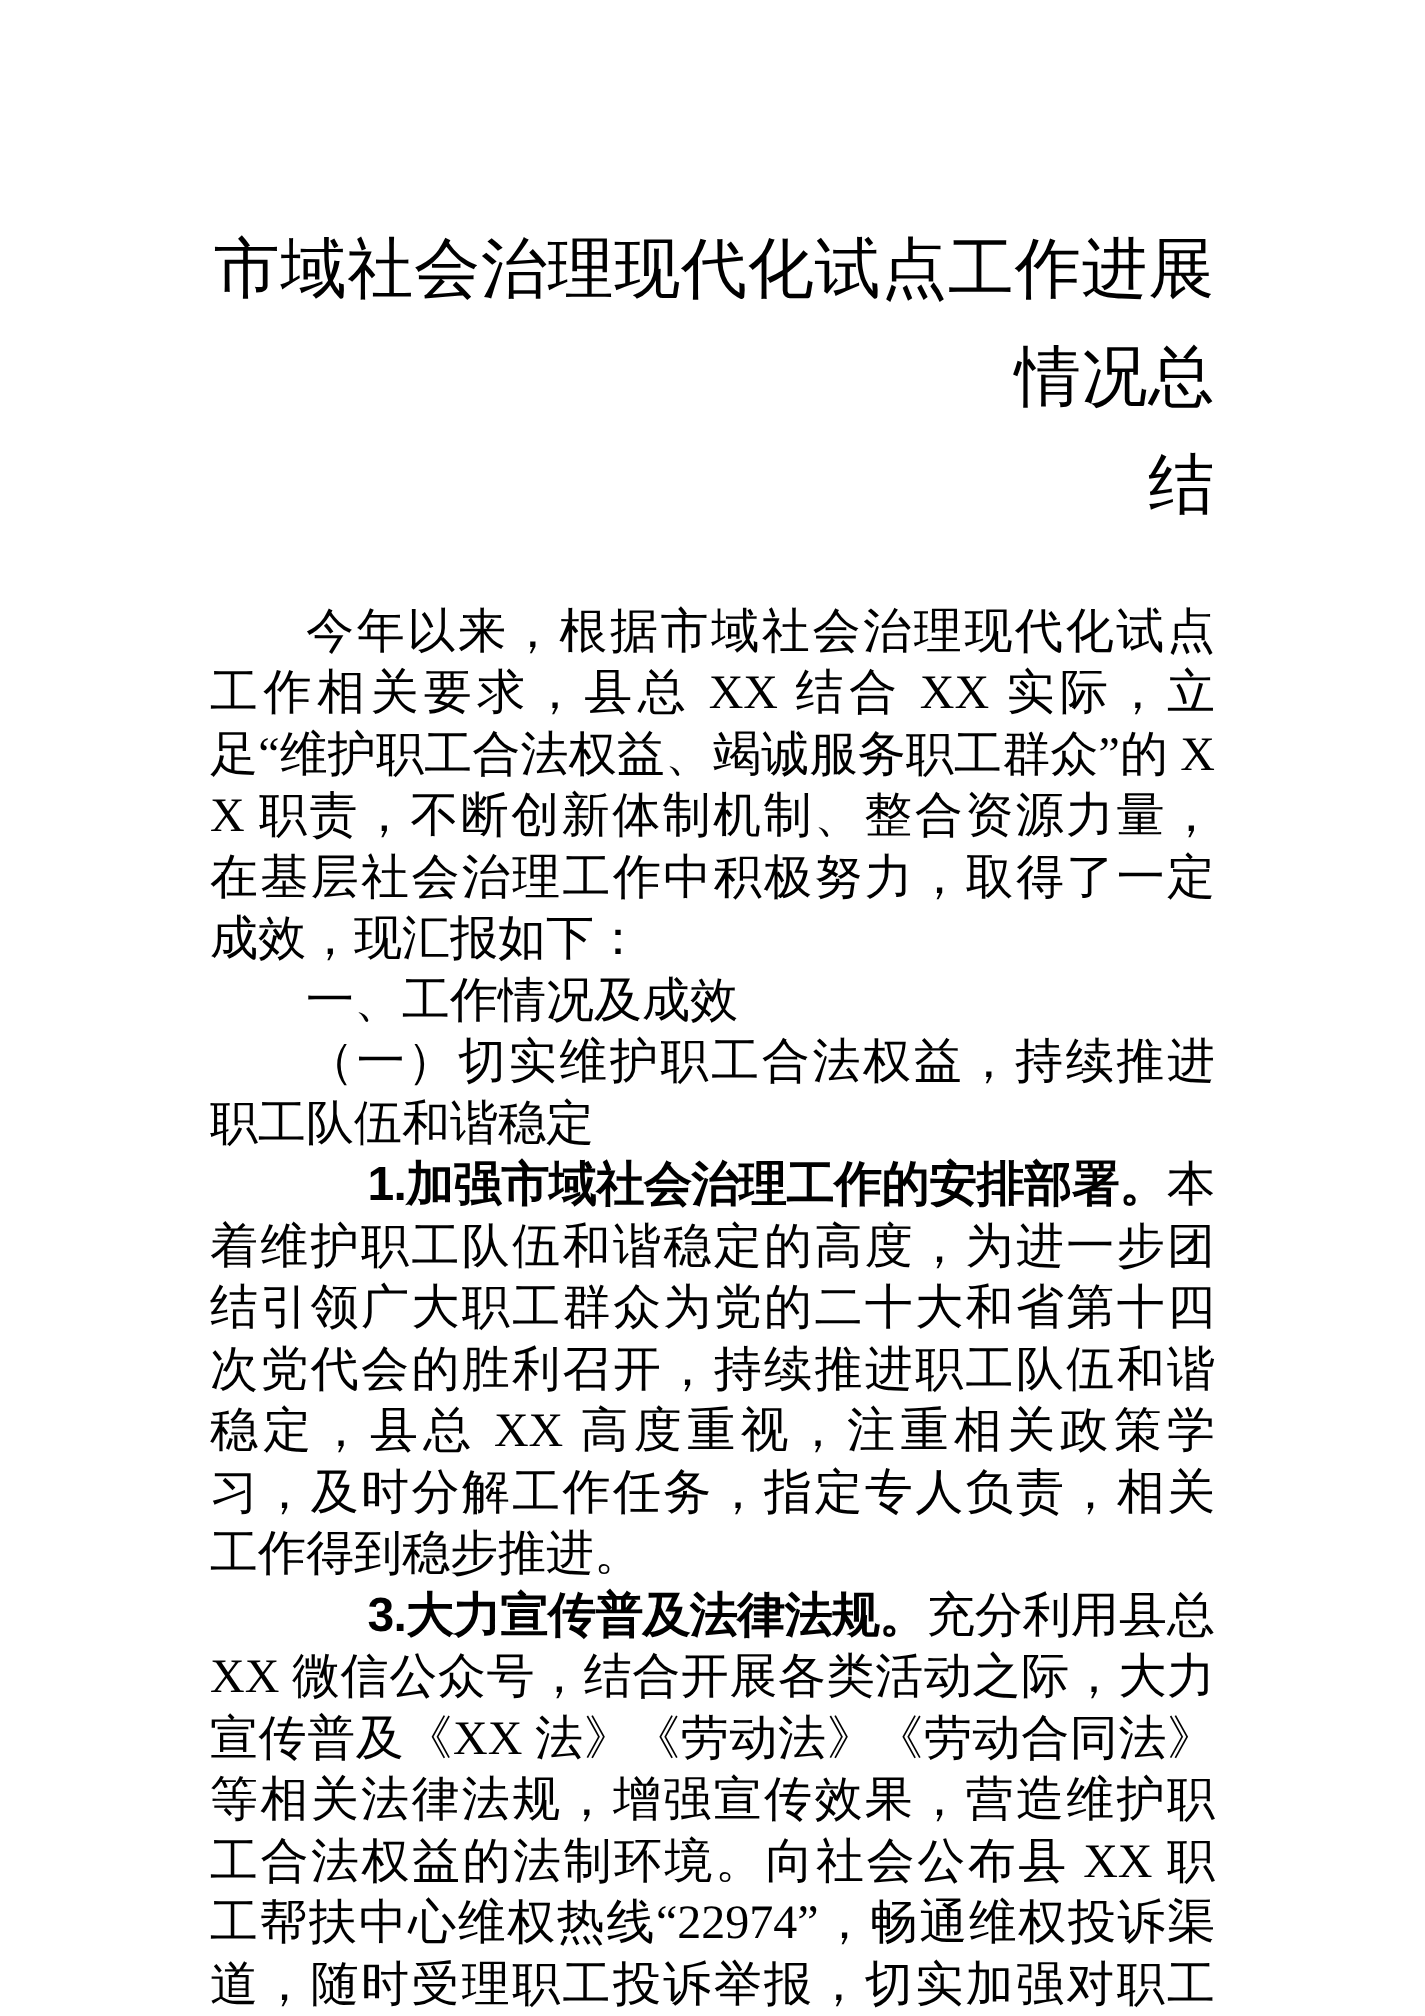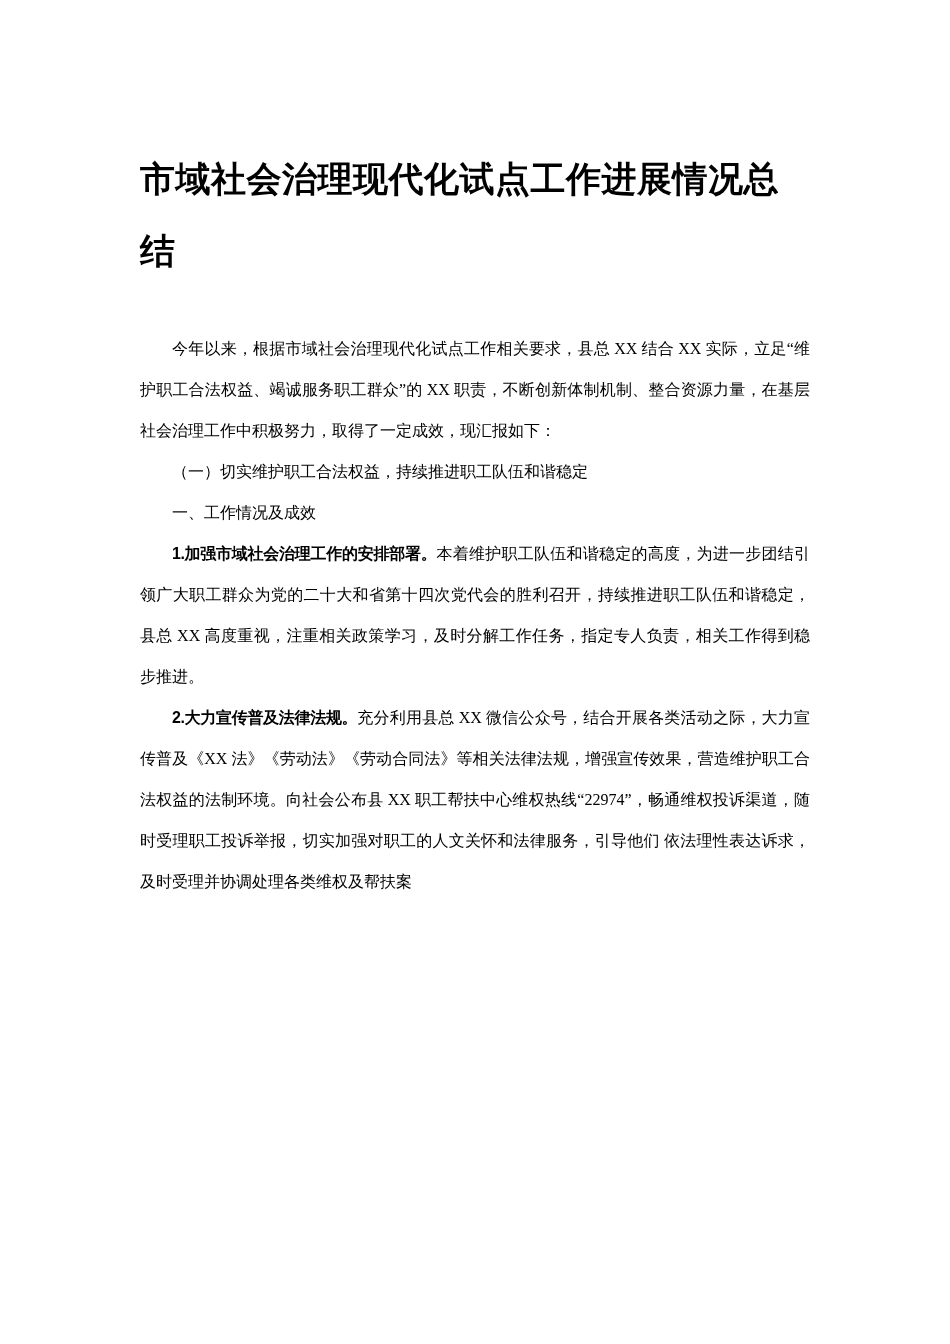--- a/index.html
+++ b/index.html
@@ -15,62 +15,63 @@
     font-family: "Liberation Serif", "DejaVu Serif", serif;
   }
   .page {
     box-sizing: border-box;
     width: 950px;
     height: 1344px;
     padding: 144px 140px 0 140px;
     background: #ffffff;
   }
   .doc-title {
-    font-size: 35px;
-    font-weight: bold;
+    font-size: 44px;
+    font-weight: normal;
     line-height: 72px;
-    text-align: left;
+    text-align: right;
     letter-spacing: 0.5px;
     margin: 0 0 40px 0;
     font-family: "Liberation Serif", "DejaVu Serif", serif;
   }
   .doc-title .title-line {
     display: block;
   }
   .doc-body p {
     margin: 0;
-    font-size: 16px;
+    font-size: 32px;
     line-height: 41px;
     text-align: justify;
     text-indent: 2em;
     word-break: break-all;
     font-family: "Liberation Serif", "DejaVu Serif", serif;
   }
   .run-lead {
     font-weight: bold;
     font-family: "Liberation Sans", "DejaVu Sans", sans-serif;
     letter-spacing: -0.5px;
+    margin-left: 41px;
   }
 </style>
 </head>
 <body>
 
 <div class="page">
 
   <h1 class="doc-title">
       <span class="title-line">市域社会治理现代化试点工作进展情况总</span>
       <span class="title-line">结</span>
     </h1>
 
   <div class="doc-body">
 
     <p><span>今年以来，根据市域社会治理现代化试点工作相关要求，县总 XX 结合 XX 实际，立足“维护职工合法权益、竭诚服务职工群众”的 XX 职责，不断创新体制机制、整合资源力量，在基层社会治理工作中积极努力，取得了一定成效，现汇报如下：</span></p>
 
+    <p><span>一、工作情况及成效</span></p>
+
     <p><span>（一）切实维护职工合法权益，持续推进职工队伍和谐稳定</span></p>
-
-    <p><span>一、工作情况及成效</span></p>
 
     <p><span class="run-lead">1.加强市域社会治理工作的安排部署。</span><span>本着维护职工队伍和谐稳定的高度，为进一步团结引领广大职工群众为党的二十大和省第十四次党代会的胜利召开，持续推进职工队伍和谐稳定，县总 XX 高度重视，注重相关政策学习，及时分解工作任务，指定专人负责，相关工作得到稳步推进。</span></p>
 
-    <p><span class="run-lead">2.大力宣传普及法律法规。</span><span>充分利用县总 XX 微信公众号，结合开展各类活动之际，大力宣传普及《XX 法》《劳动法》《劳动合同法》等相关法律法规，增强宣传效果，营造维护职工合法权益的法制环境。向社会公布县 XX 职工帮扶中心维权热线“22974”，畅通维权投诉渠道，随时受理职工投诉举报，切实加强对职工的人文关怀和法律服务，引导他们 依法理性表达诉求，及时受理并协调处理各类维权及帮扶案</span></p>
+    <p><span class="run-lead">3.大力宣传普及法律法规。</span><span>充分利用县总 XX 微信公众号，结合开展各类活动之际，大力宣传普及《XX 法》《劳动法》《劳动合同法》等相关法律法规，增强宣传效果，营造维护职工合法权益的法制环境。向社会公布县 XX 职工帮扶中心维权热线“22974”，畅通维权投诉渠道，随时受理职工投诉举报，切实加强对职工的人文关怀和法律服务，引导他们 依法理性表达诉求，及时受理并协调处理各类维权及帮扶案</span></p>
 
   </div>
 </div>
 
 </body></html>

